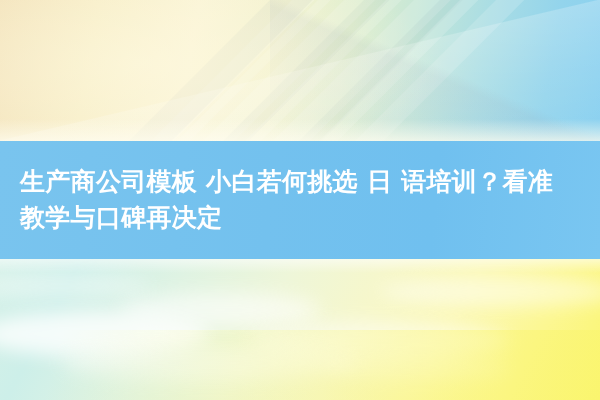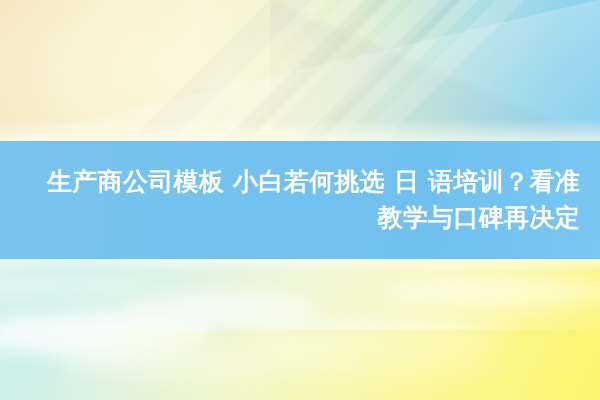--- a/index.html
+++ b/index.html
@@ -99,21 +99,21 @@
     height: 118px;
     background: linear-gradient(95deg, #79c4ee 0%, #73c1ee 45%, #70c0ef 72%, #79c6f1 100%);
     display: flex;
     align-items: center;
     justify-content: center;
   }
   .banner-title {
     width: 560px;
     margin: 0;
     padding: 0;
-    text-align: right;
+    text-align: left;
     color: #ffffff;
     font-family: "DejaVu Sans", "Liberation Sans", sans-serif;
     font-weight: bold;
     font-size: 25px;
     line-height: 36px;
     letter-spacing: 0.3px;
     white-space: pre-line;
   }
 
   

